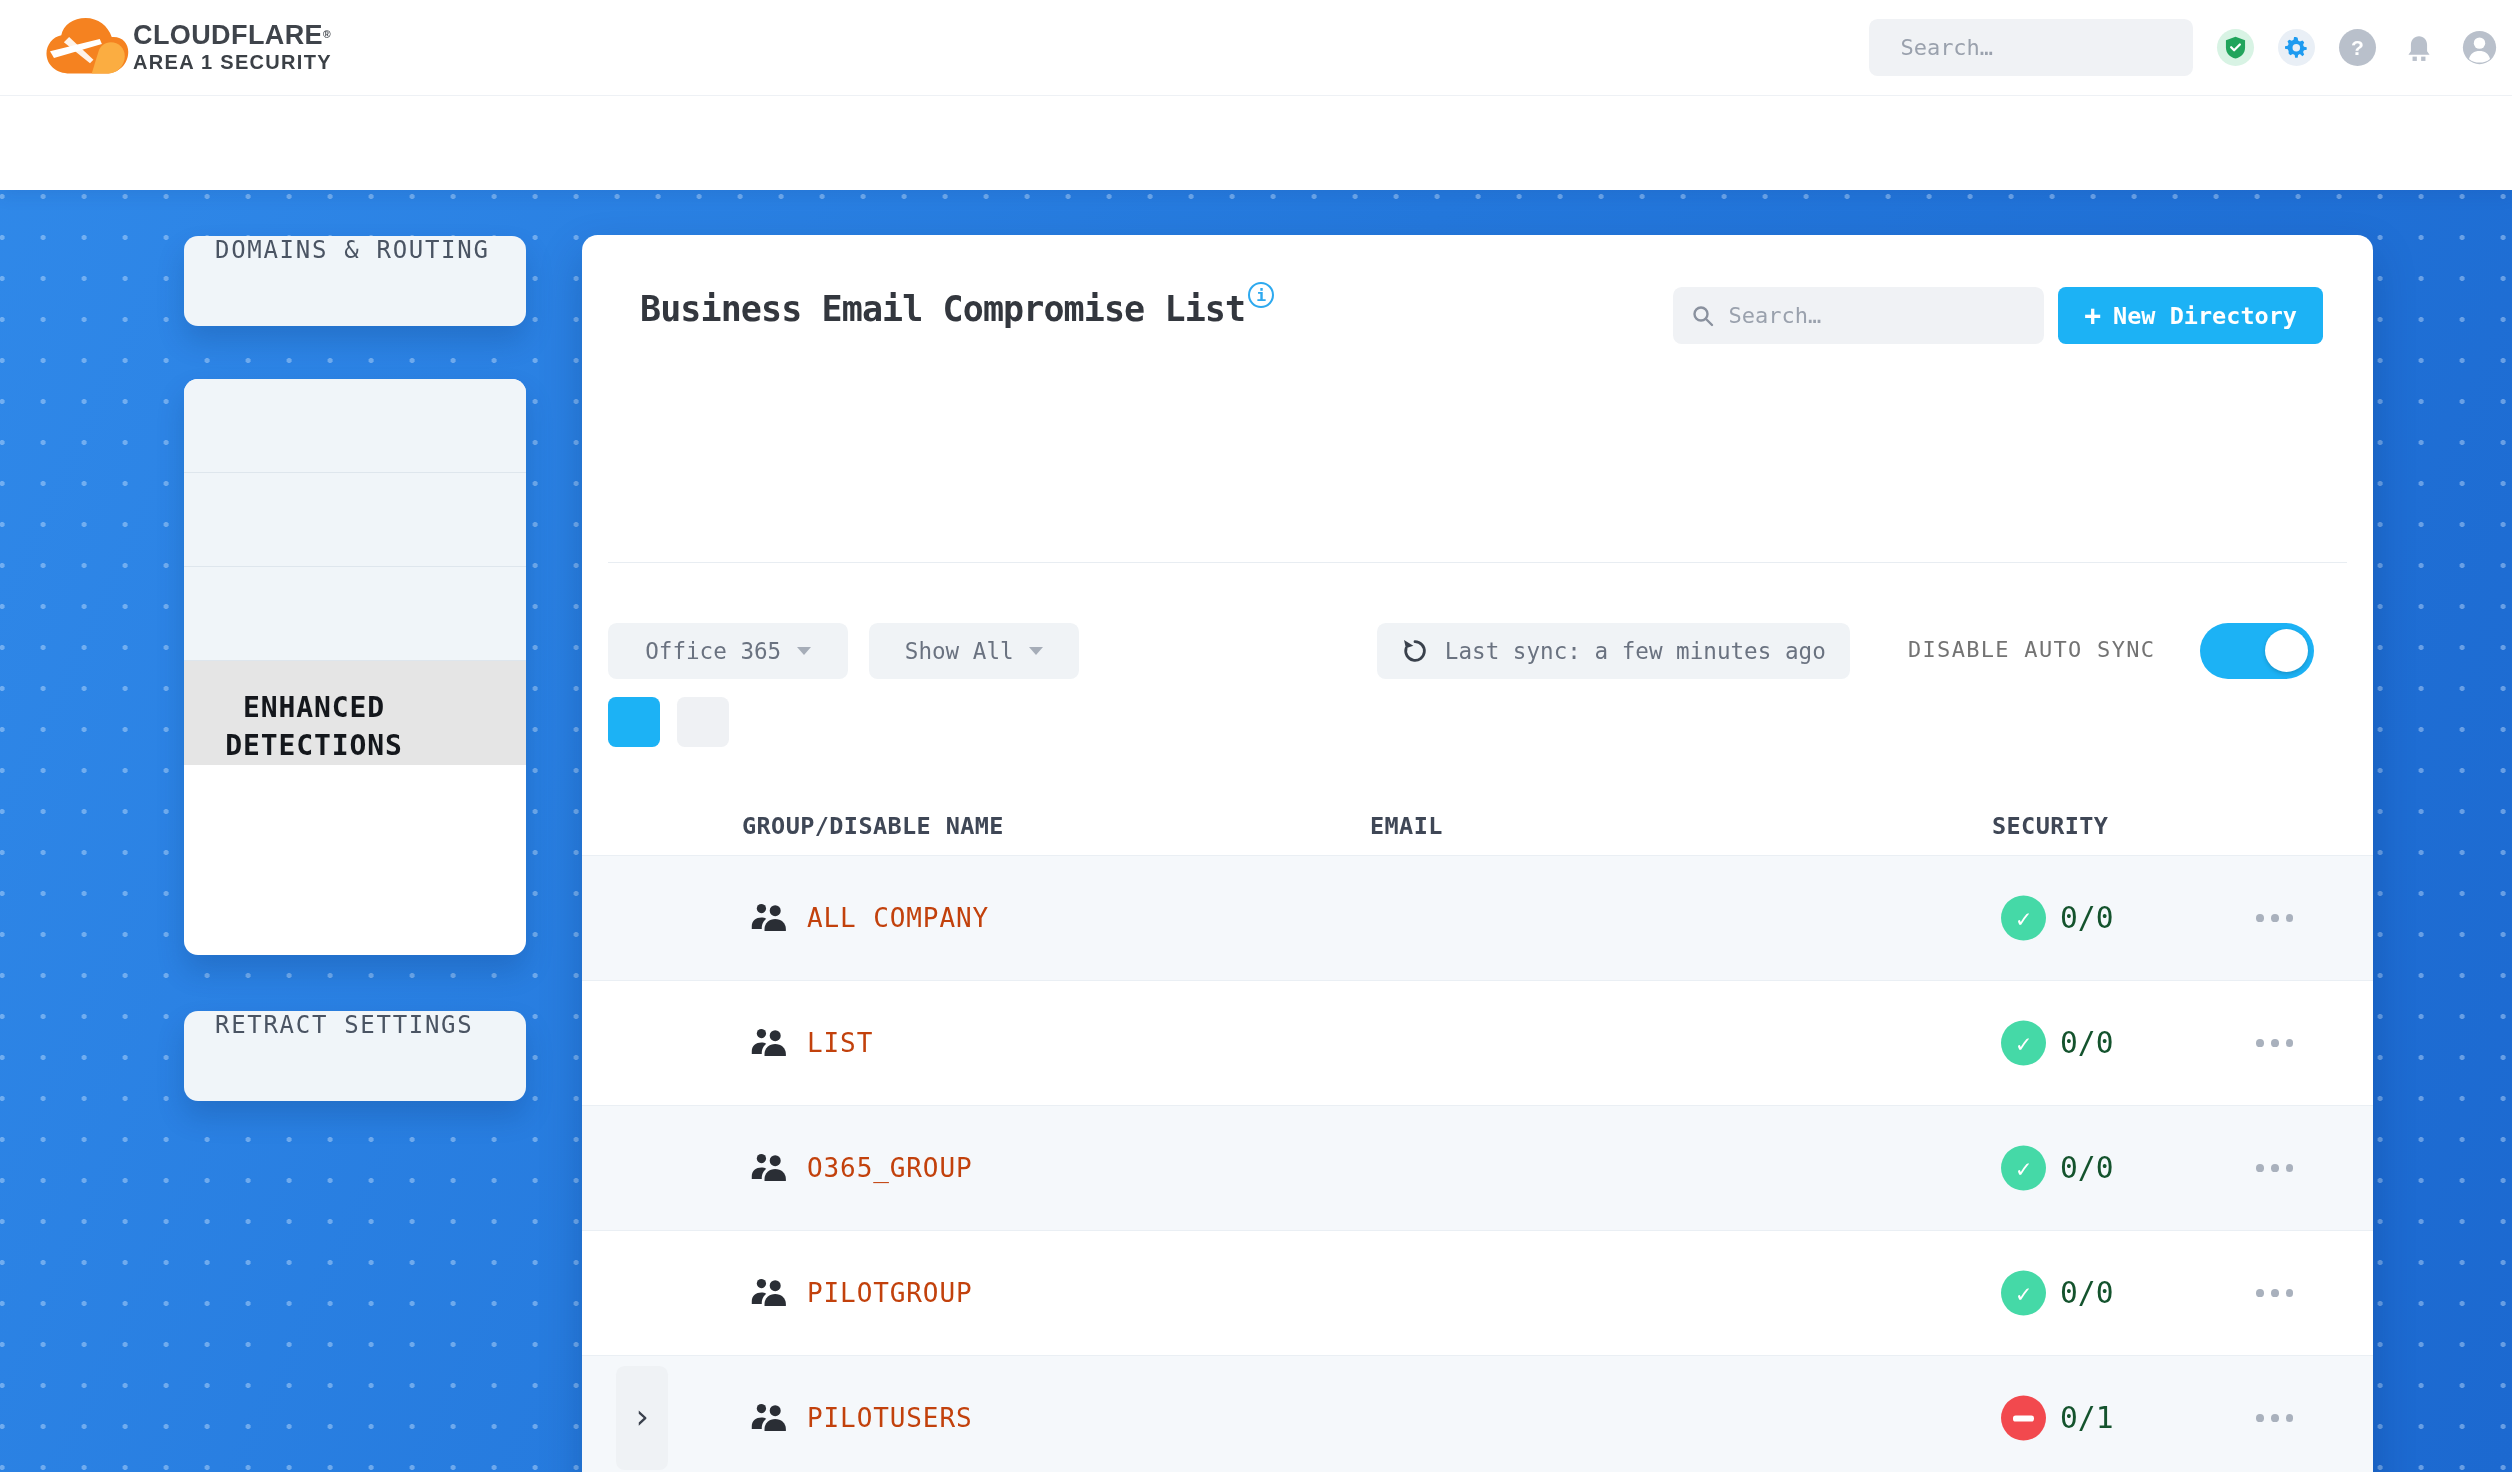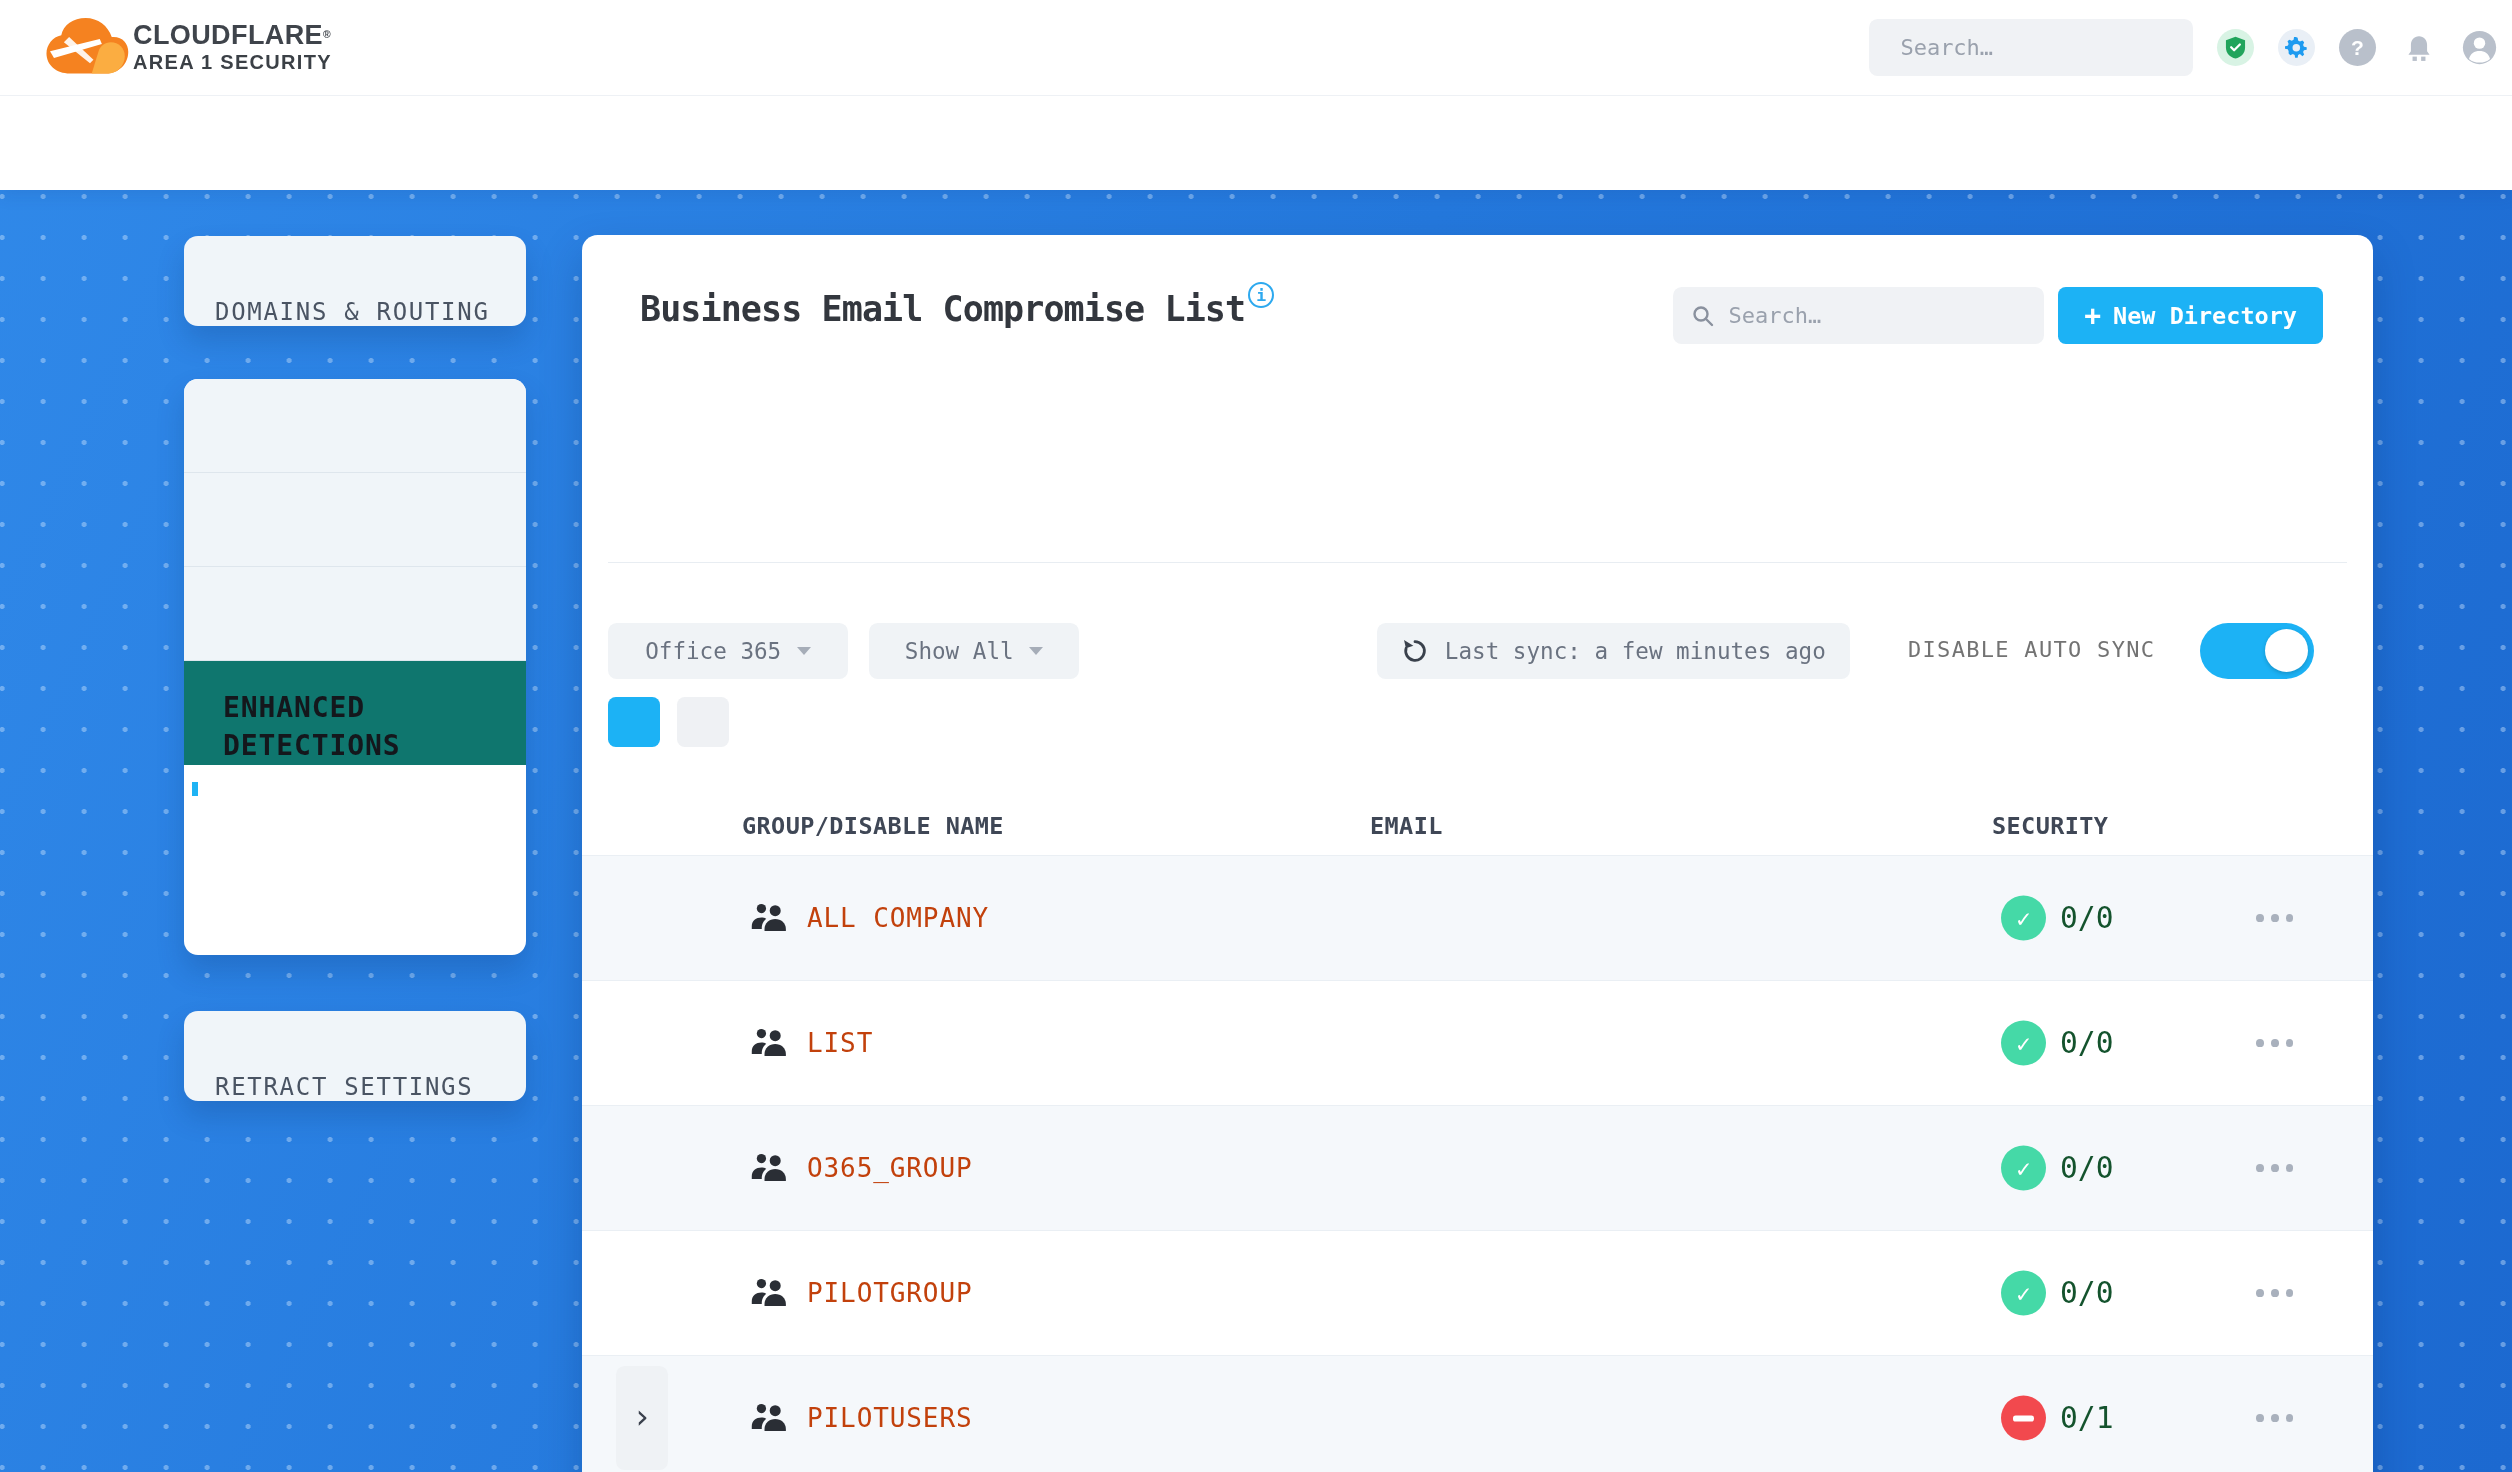--- a/index.html
+++ b/index.html
@@ -43,27 +43,27 @@
     position:relative; cursor:pointer; white-space:nowrap; }
   .subnav-item.active { color:#17ACF2; }
   .subnav-item.active::after { content:""; position:absolute; left:0; right:0; bottom:0;
     height:6px; background:#17ACF2; }
 
   
   .side-card { position:absolute; left:184px; width:342px; background:#fff; border-radius:14px;
     box-shadow:0 15.6px 28px rgba(10,45,100,.20); overflow:hidden; }
   .side-1 { top:236px; height:90px; background:#F0F5F9; }
   .side-3 { top:1011px; height:90px; background:#F0F5F9; }
-  .side-flat { display:flex; align-items:flex-end; padding:0 31px; height:100%; cursor:pointer; }
+  .side-flat { display:flex; align-items:flex-start; padding:0 31px; height:100%; cursor:pointer; }
   .side-label { font-size:24px; letter-spacing:1.7px; color:#4A5463; }
   .side-2 { top:379px; height:576px; }
   .pol-item { height:94px; display:flex; align-items:center; padding:0 31px;
     background:#F0F5F9; border-bottom:0.9px solid #DEE6ED; font-size:24px; letter-spacing:1.7px;
     color:#4A5463; cursor:pointer; }
-  .enhanced { position:relative; background:#0f766e; padding:28px 39px 0; }
+  .enhanced { position:relative; background:#e5e5e5; padding:28px 17px 0;text-align:center; }
   .enhanced-title { font-size:28px; font-weight:bold; color:#14171C; letter-spacing:0.9px;
     line-height:38px; width:226px; }
   .subitem { position:relative; margin-top:24px; font-size:24px; line-height:38px; cursor:pointer; }
   .subitem.active { color:#1FB3F4; }
   .subitem.active::before { content:""; position:absolute; left:-31px; top:-7px; bottom:-7px;
     width:6px; background:#1FB3F4; }
   .subitem.plain { color:#59626F; }
 
   
   .main-card { position:absolute; left:582px; top:235px; width:1791px; height:1273px;

